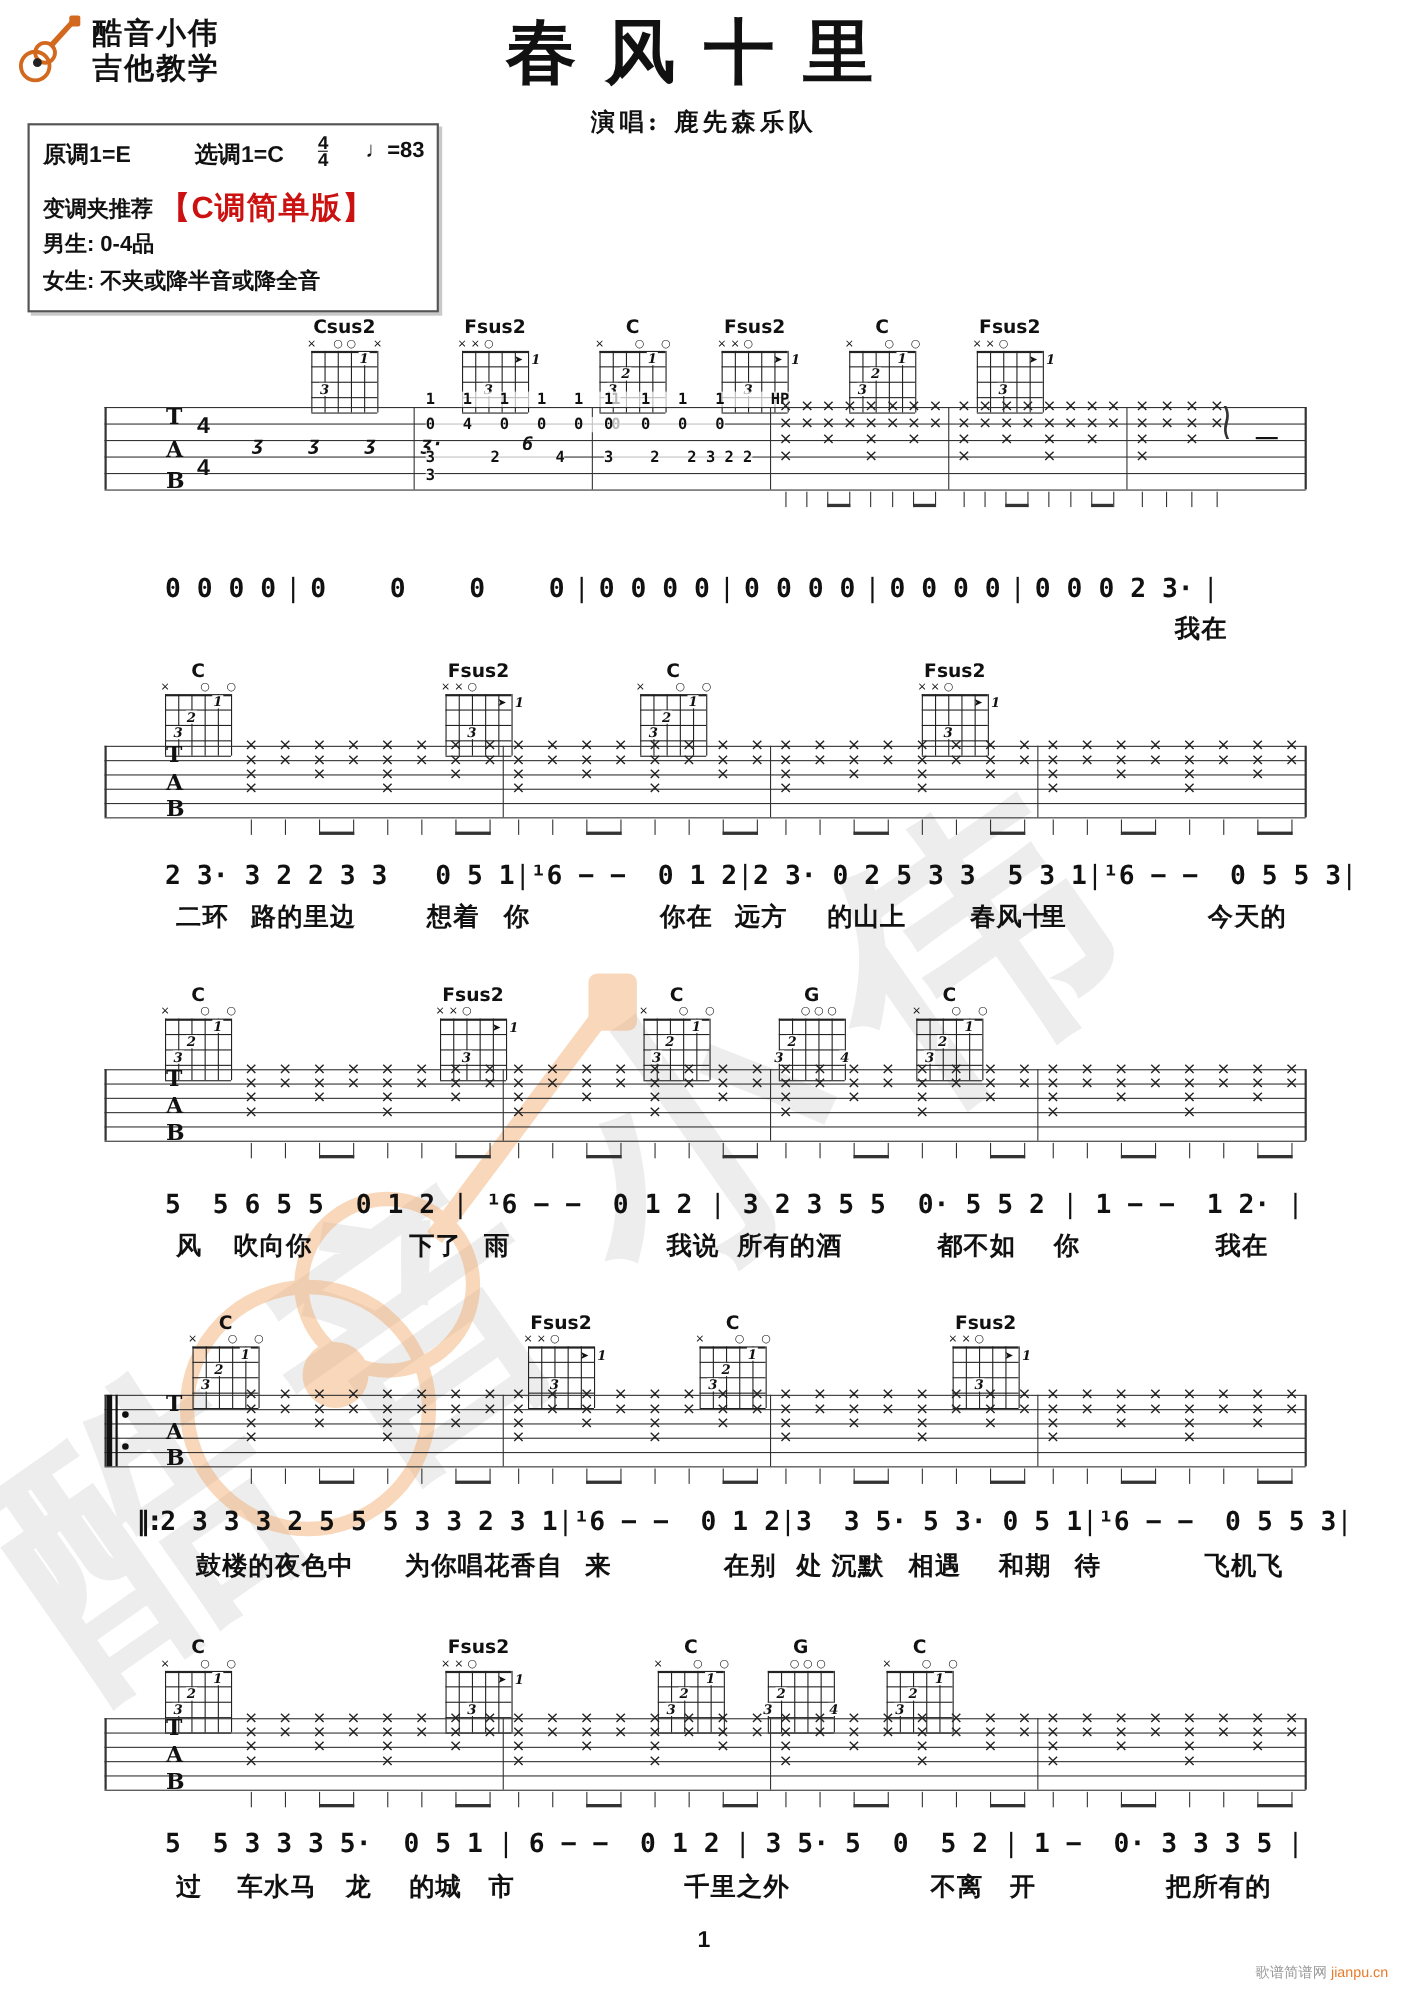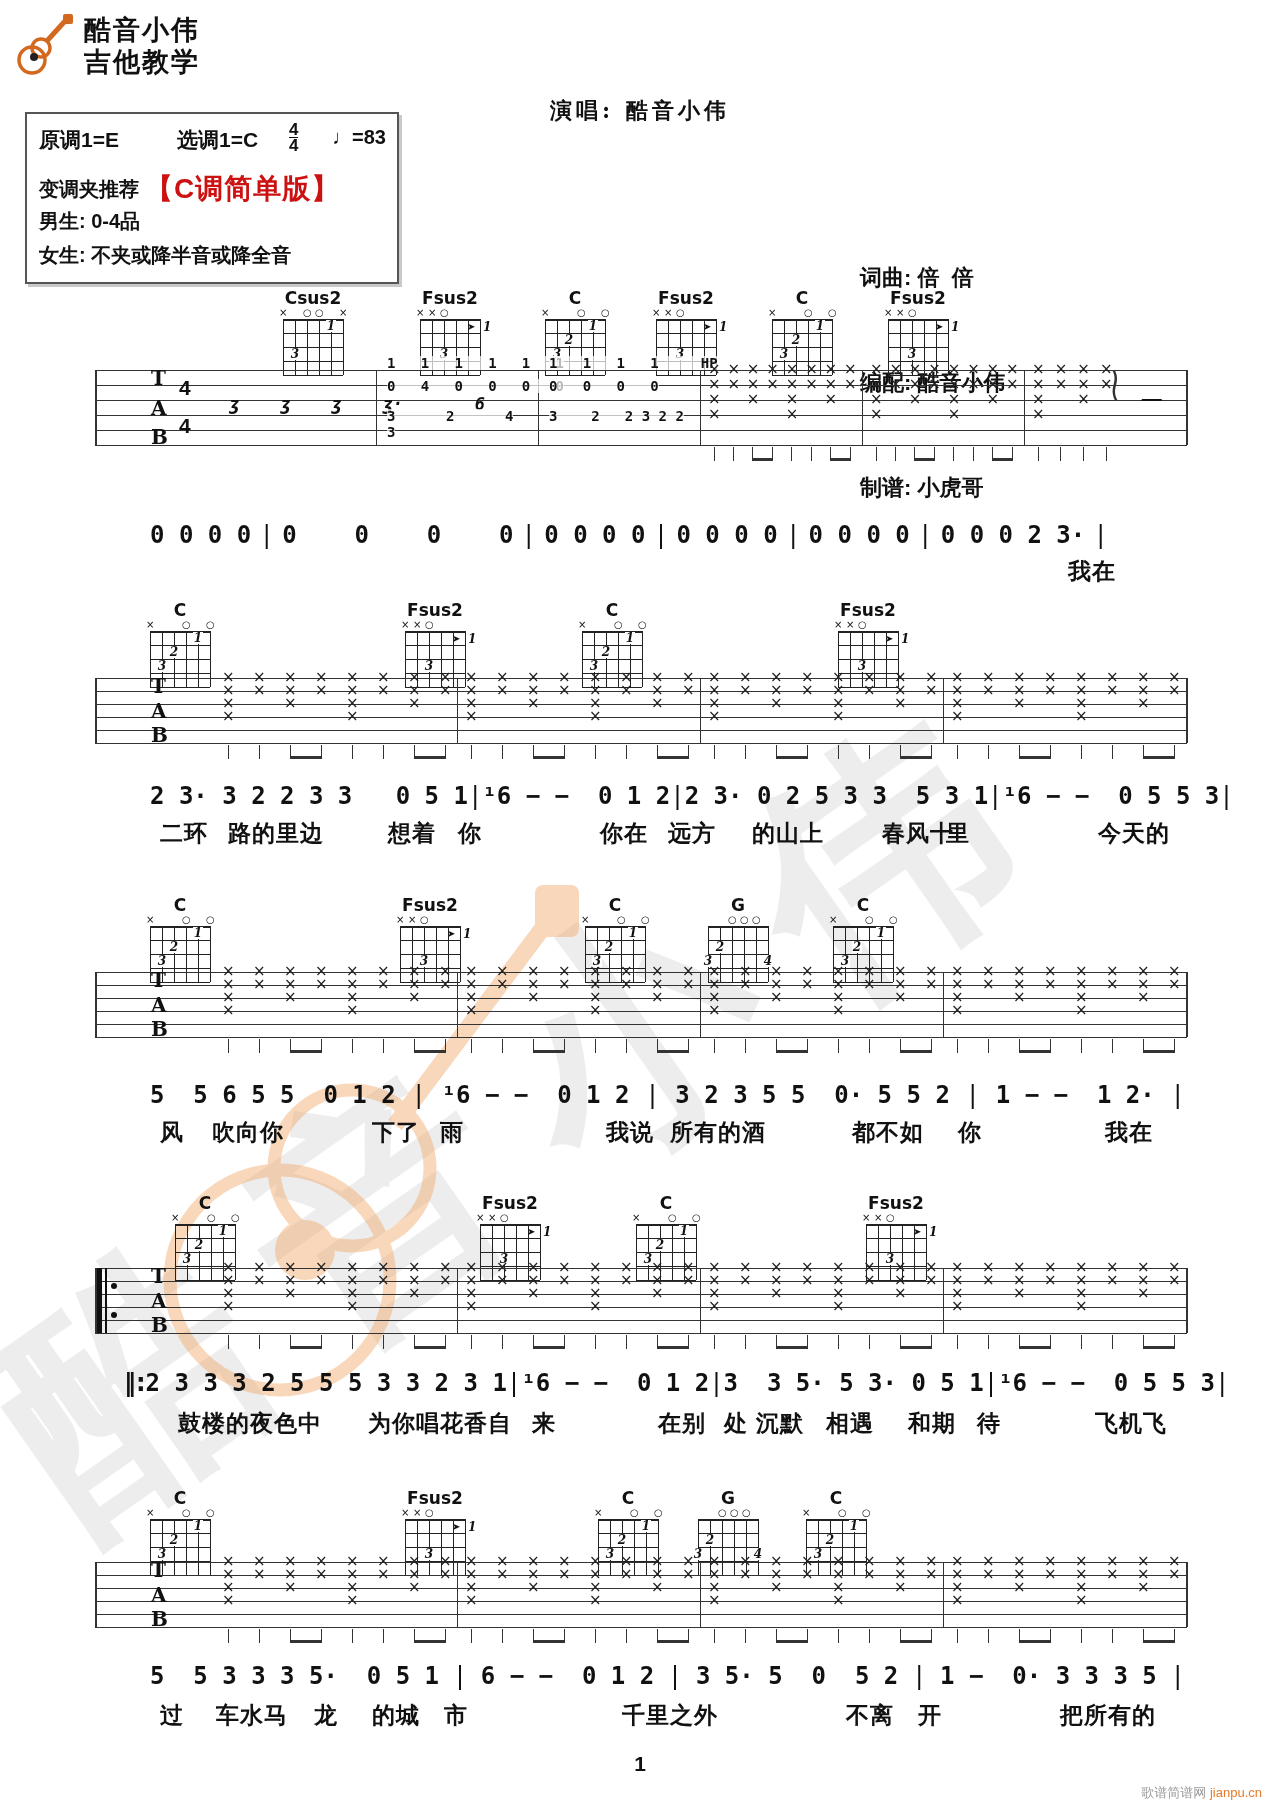--- a/index.html
+++ b/index.html
@@ -55,41 +55,37 @@
       <circle cx="18" cy="45" r="4" fill="#222"></circle>
       <line x1="30" y1="30" x2="50" y2="8" stroke="#d2691e" stroke-width="5"></line>
       <rect x="47" y="2" width="10" height="10" rx="2" fill="#d2691e"></rect>
     </svg>
     <div class="logo-text">
       <div>酷音小伟</div>
       <div>吉他教学</div>
     </div>
   </div>
 
-  <div class="singer">演唱: 酷音小伟</div>
+  <div class="title">春风十里</div>
+  <div class="singer">演唱: 鹿先森乐队</div>
 
   <div class="infobox">
     <span class="il" style="left:12px;top:12px;">原调1=E</span>
     <span class="il" style="left:150px;top:12px;">选调1=C</span>
     <span class="frac" style="left:262px;top:8px;">
       <span>4</span>
       <span class="fb">4</span>
     </span>
     <span class="il" style="left:305px;top:12px;font-size:20px;"><span>♩</span><span>=83</span></span>
     <span class="il" style="left:12px;top:62px;font-size:20px;">变调夹推荐</span>
     <span class="badge" style="color: rgb(204, 17, 17);">【C调简单版】</span>
     <span class="il" style="left:12px;top:94px;font-size:20px;">男生: 0-4品</span>
     <span class="il" style="left:12px;top:128px;font-size:20px;">女生: 不夹或降半音或降全音</span>
   </div>
 
-  <div class="credits">
-    <div>词曲: 倍  倍</div>
-    <div>编配: 酷音小伟</div>
-    <div>制谱: 小虎哥</div>
-  </div>
 
   <div id="score">
       <div style="position: absolute; left: 283px; top: 288px; width: 78px;">
         <div class="cname" style="position: relative; width: 60px;">Csus2</div>
         <div style="position: relative; width: 60px; height: 12px;">
           <div style="position: absolute; left: -4px; top: 0px; font-size: 10px; line-height: 11px; font-family: &quot;DejaVu Sans&quot;, sans-serif;">×</div>
           <div style="position: absolute; left: 20px; top: 0px; font-size: 10px; line-height: 11px; font-family: &quot;DejaVu Sans&quot;, sans-serif;">○</div>
           <div style="position: absolute; left: 32px; top: 0px; font-size: 10px; line-height: 11px; font-family: &quot;DejaVu Sans&quot;, sans-serif;">○</div>
           <div style="position: absolute; left: 56px; top: 0px; font-size: 10px; line-height: 11px; font-family: &quot;DejaVu Sans&quot;, sans-serif;">×</div>
         </div>

